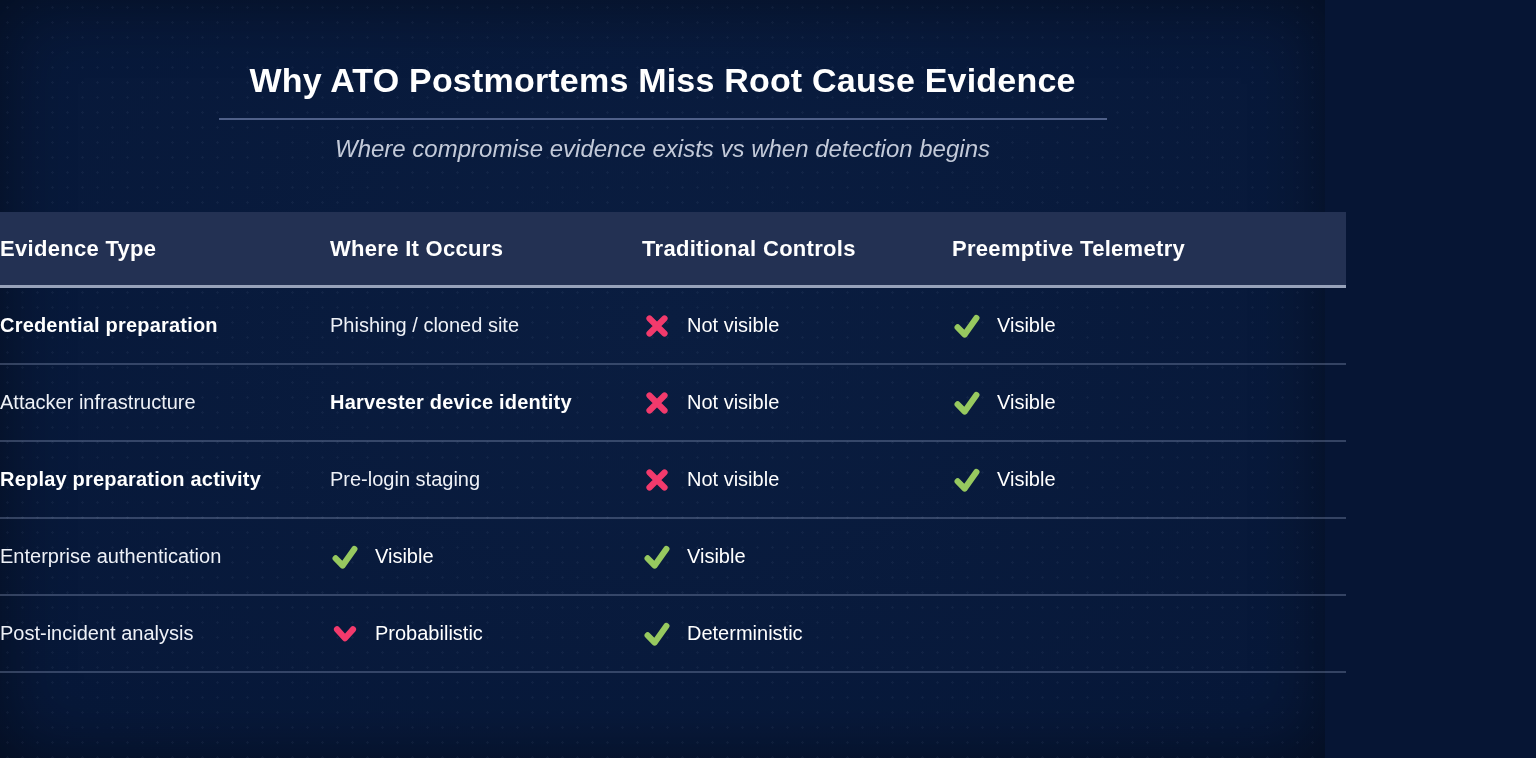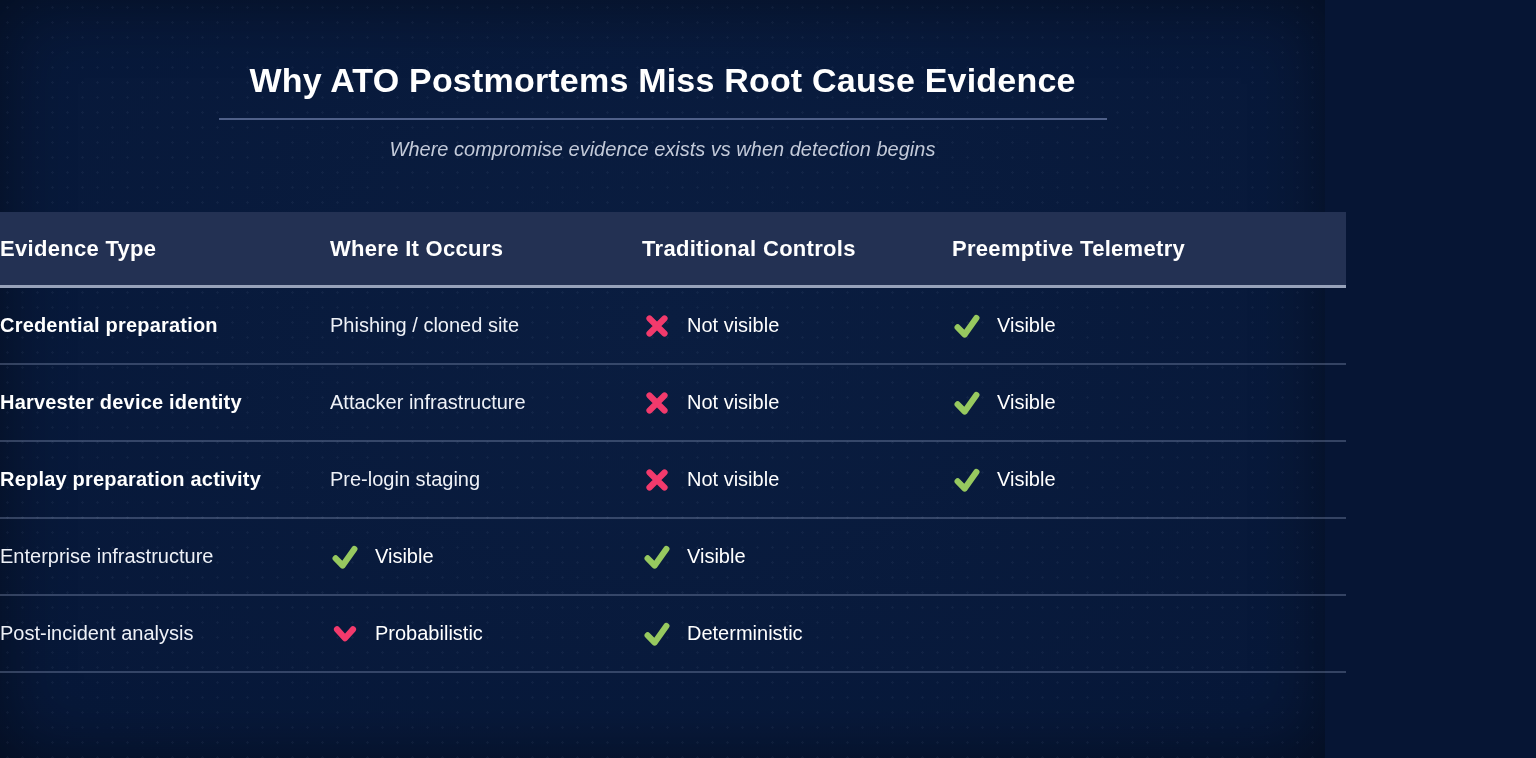--- a/index.html
+++ b/index.html
@@ -42,21 +42,21 @@
     letter-spacing: 0.2px;
   }
   .title-divider {
     width: 888px;
     height: 2px;
     margin: 16px auto 0;
     background: #4f6089;
   }
   .page-subtitle {
     margin: 14px 0 0;
-    font-size: 20px;
+    font-size: 24px;
     line-height: 30px;
     font-style: italic;
     color: #c3cad9;
     font-weight: normal;
   }
   .table {
     width: 1346px;
     margin: 48px auto 0;
     position: relative;
   }
@@ -144,22 +144,22 @@
       <span class="icon">
               <svg viewBox="0 0 32 32" fill="none" aria-hidden="true">
                 <path d="M6 17.5 L13.5 25 L26 7.5" stroke="#97c95f" stroke-width="6.6" stroke-linecap="round" stroke-linejoin="round"></path>
               </svg>
             </span>
       <span class="status-label">Visible</span>
     </div>
   </div>
 
   <div class="trow">
+    <div class="td td-where">Attacker infrastructure</div>
     <div class="td td-evidence">Harvester device identity</div>
-    <div class="td td-where">Attacker infrastructure</div>
     <div class="td td-status">
       <span class="icon">
               <svg viewBox="0 0 32 32" fill="none" aria-hidden="true">
                 <path d="M8 8 L24 24 M24 8 L8 24" stroke="#f23a6c" stroke-width="6.6" stroke-linecap="round" stroke-linejoin="round"></path>
               </svg>
             </span>
       <span class="status-label">Not visible</span>
     </div>
     <div class="td td-status">
       <span class="icon">
@@ -186,21 +186,21 @@
       <span class="icon">
               <svg viewBox="0 0 32 32" fill="none" aria-hidden="true">
                 <path d="M6 17.5 L13.5 25 L26 7.5" stroke="#97c95f" stroke-width="6.6" stroke-linecap="round" stroke-linejoin="round"></path>
               </svg>
             </span>
       <span class="status-label">Visible</span>
     </div>
   </div>
 
   <div class="trow">
-    <div class="td td-where">Enterprise infrastructure</div>
+    <div class="td td-where">Enterprise authentication</div>
     <div class="td td-status">
       <span class="icon">
               <svg viewBox="0 0 32 32" fill="none" aria-hidden="true">
                 <path d="M6 17.5 L13.5 25 L26 7.5" stroke="#97c95f" stroke-width="6.6" stroke-linecap="round" stroke-linejoin="round"></path>
               </svg>
             </span>
       <span class="status-label">Visible</span>
     </div>
     <div class="td td-status">
       <span class="icon">

